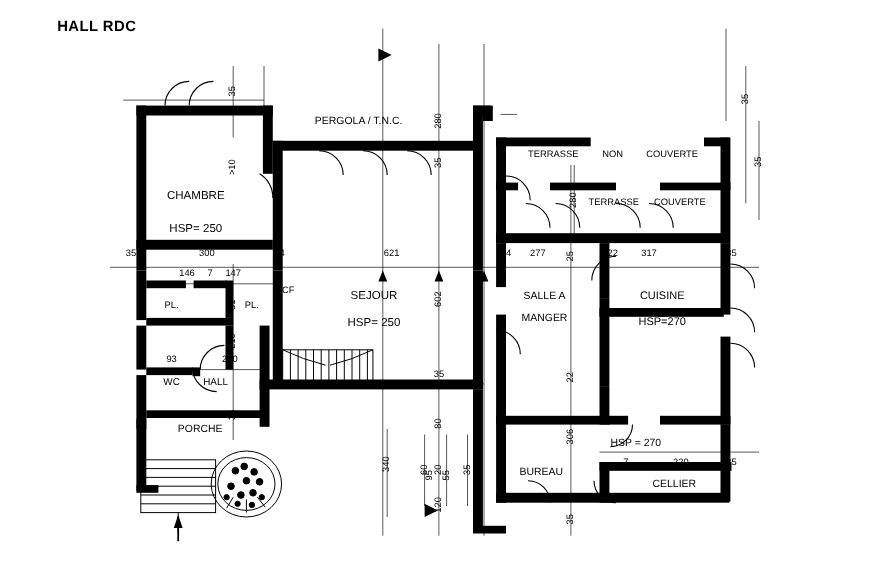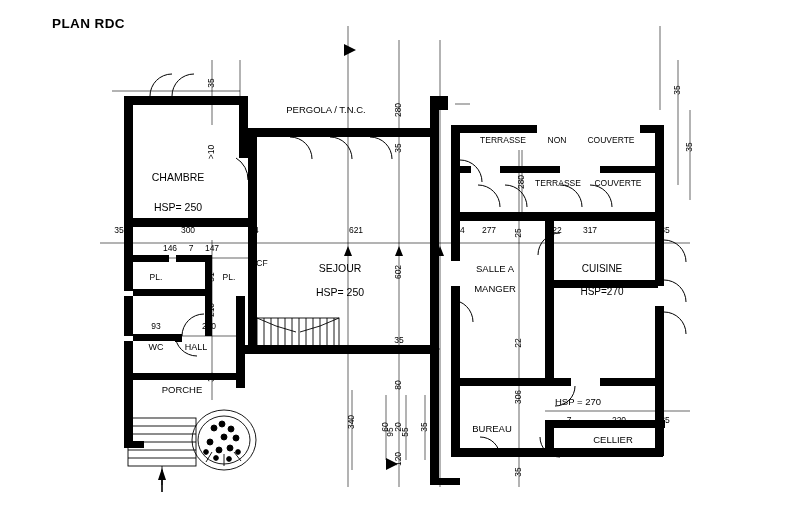--- a/index.html
+++ b/index.html
@@ -6,21 +6,21 @@
   body{width:800px;height:521px;position:relative;overflow:hidden;
        font-family:"Liberation Sans", sans-serif;color:#000;}
   #plan{position:absolute;left:0;top:0;width:800px;height:521px;}
   .title{position:absolute;left:52px;top:16px;font-size:13.5px;font-weight:bold;letter-spacing:.4px;}
   svg{display:block;}
   text{font-family:"Liberation Sans", sans-serif;fill:#000;}
 </style>
 </head>
 <body>
 
-<div class="title">PLAN RDC</div>
+<div class="title">HALL RDC</div>
 
 <svg id="plan" viewBox="0 0 800 521" width="800" height="521" xmlns="http://www.w3.org/2000/svg">
 
   <g stroke="#000" stroke-width="0.6" fill="none">
 
     <line x1="348" y1="26" x2="348" y2="487"></line>
     <line x1="399" y1="40" x2="399" y2="487"></line>
     <line x1="440" y1="40" x2="440" y2="487"></line>
     <line x1="240" y1="60" x2="240" y2="120"></line>
     <line x1="212" y1="60" x2="212" y2="125"></line>

